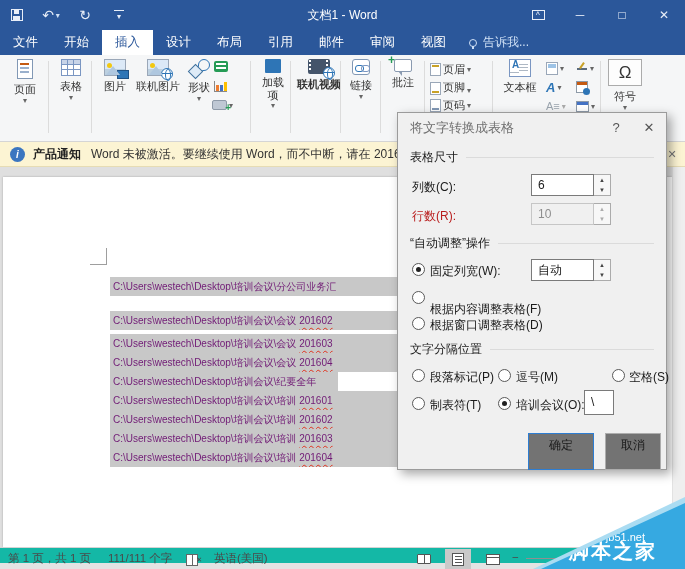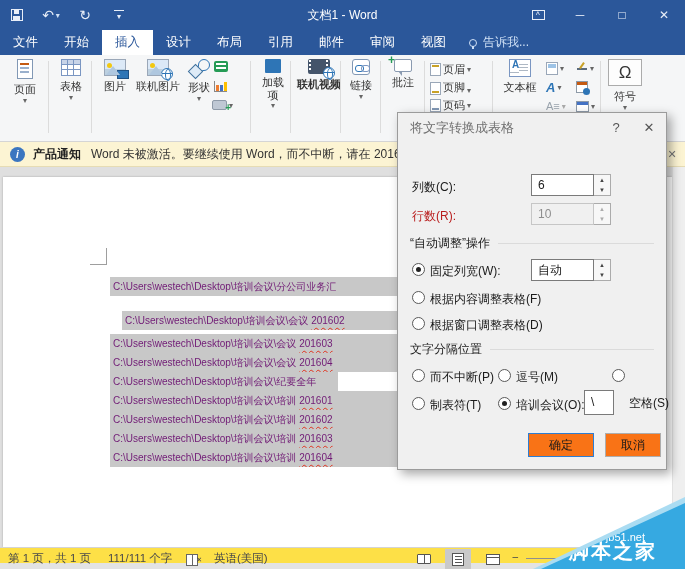--- a/index.html
+++ b/index.html
@@ -123,25 +123,25 @@
   .grp-hdr::after{content:"";flex:1;border-top:1px solid #DBDBDB;}
   .dlg-lbl{position:absolute;white-space:nowrap;}
   .dlg-lbl.dis{color:#b91c1c;}
   .tbox{position:absolute;height:22px;background:#fff;border:1px solid #7A7A7A;line-height:20px;padding-left:6px;}
   .tbox.dis{background:#F0F0F0;border-color:#C6C6C6;color:#8E8E8E;}
   .spin{position:absolute;width:17px;height:22px;border:1px solid #ABABAB;border-left:none;display:flex;flex-direction:column;background:#F7F7F7;}
   .spin span{flex:1;font-size:6px;line-height:10px;text-align:center;color:#444;}
   .spin.dis span{color:#ABABAB;}
   .radio{position:absolute;width:13px;height:13px;border:1px solid #595959;border-radius:50%;background:#fff;}
   .radio.on::after{content:"";position:absolute;left:3px;top:3px;width:5px;height:5px;border-radius:50%;background:#222;}
-  .dlg-btn{position:absolute;height:24px;background:#f97316;border:1px solid #ADADAD;text-align:center;line-height:22px;font-size:12px;color:#1A1A1A;}
+  .dlg-btn{position:absolute;height:37px;background:#737373;border:1px solid #ADADAD;text-align:center;line-height:22px;font-size:12px;color:#1A1A1A;}
   .dlg-btn.default{border:1px solid #2D7DD2;}
 
   
-  .statusbar{left:0;top:547px;width:685px;height:16px;background:#fde047;border-top:1px solid #D4D4D4;font-size:11.5px;color:#4A4A4A;}
+  .statusbar{left:0;top:547px;width:685px;height:16px;background:#14b8a6;border-top:1px solid #D4D4D4;font-size:11.5px;color:#4A4A4A;}
   .sb-item{position:absolute;top:0;line-height:21px;white-space:nowrap;}
   .proof-ic{width:12px;height:12px;border:1px solid #666;background:#fff;position:relative;top:4px;}
   .proof-ic::before{content:"";position:absolute;left:5px;top:0;width:1px;height:10px;background:#666;}
   .proof-ic::after{content:"✕";position:absolute;right:-5px;bottom:-5px;font-size:7px;color:#444;}
   .view-btn{position:absolute;top:1px;width:26px;height:20px;display:flex;align-items:center;justify-content:center;}
   .view-btn.pressed{background:#C9C9C9;}
   .ic-read{width:14px;height:10px;border:1px solid #555;border-radius:1px;position:relative;background:#fff;}
   .ic-read::after{content:"";position:absolute;left:6px;top:-1px;width:1px;height:10px;background:#555;}
   .ic-print{width:12px;height:13px;border:1px solid #555;background:#fff;position:relative;}
   .ic-print::after{content:"";position:absolute;left:2px;top:2px;width:7px;height:1px;background:#555;box-shadow:0 3px 0 #555,0 6px 0 #555;}
@@ -328,34 +328,37 @@
     <span>Word 未被激活。要继续使用 Word，而不中断，请在 2016年</span>
     <span class="notif-close">✕</span>
   </div>
 
   <div class="abs docarea">
     <div class="page"></div>
     <div class="scrollstrip"></div>
     <div class="cropmark"></div>
   </div>
   <div class="abs doc-line" style="top:277px;"><span>C:\Users\westech\Desktop\培训会议\分公司业务汇</span><span class="num"></span><span class="mark"></span></div>
-  <div class="abs doc-line" style="top:311px;margin-left:12px;"><span>C:\Users\westech\Desktop\培训会议\会议 </span><span class="num">201602</span><span class="mark"></span></div>
+  <div class="abs doc-line" style="top:311px;"><span>C:\Users\westech\Desktop\培训会议\会议 </span><span class="num">201602</span><span class="mark"></span></div>
   <div class="abs doc-line" style="top:334px;"><span>C:\Users\westech\Desktop\培训会议\会议 </span><span class="num">201603</span><span class="mark"></span></div>
   <div class="abs doc-line" style="top:353px;"><span>C:\Users\westech\Desktop\培训会议\会议 </span><span class="num">201604</span><span class="mark"></span></div>
   <div class="abs doc-line short" style="top:372px;"><span>C:\Users\westech\Desktop\培训会议\纪要全年 </span><span class="num"></span></div>
   <div class="abs doc-line" style="top:391px;"><span>C:\Users\westech\Desktop\培训会议\培训 </span><span class="num">201601</span><span class="mark"></span></div>
   <div class="abs doc-line" style="top:410px;"><span>C:\Users\westech\Desktop\培训会议\培训 </span><span class="num">201602</span><span class="mark"></span></div>
   <div class="abs doc-line" style="top:429px;"><span>C:\Users\westech\Desktop\培训会议\培训 </span><span class="num">201603</span><span class="mark"></span></div>
   <div class="abs doc-line" style="top:448px;"><span>C:\Users\westech\Desktop\培训会议\培训 </span><span class="num">201604</span><span class="mark"></span></div>
 
   <div class="abs dialog">
     <div class="dlg-title">将文字转换成表格</div>
     <div class="dlg-help">?</div>
     <div class="dlg-close">✕</div>
 
+    <div class="grp-hdr" style="top:36px;">
+        <span>表格尺寸</span>
+      </div>
     <div class="dlg-lbl" style="left:14px;top:66px;">列数(C):</div>
     <div class="tbox" style="left:133px;top:61px;width:63px;">6</div>
     <div class="spin" style="left:196px;top:61px;">
         <span>▲</span>
         <span>▼</span>
       </div>
     <div class="dlg-lbl dis" style="left:14px;top:95px;">行数(R):</div>
     <div class="tbox dis" style="left:133px;top:90px;width:63px;">10</div>
     <div class="spin dis" style="left:196px;top:90px;">
         <span>▲</span>
@@ -366,33 +369,33 @@
         <span>“自动调整”操作</span>
       </div>
     <div class="radio on" style="left:14px;top:150px;"></div>
     <div class="dlg-lbl" style="left:32px;top:150px;">固定列宽(W):</div>
     <div class="tbox" style="left:133px;top:146px;width:63px;">自动</div>
     <div class="spin" style="left:196px;top:146px;">
         <span>▲</span>
         <span>▼</span>
       </div>
     <div class="radio" style="left:14px;top:178px;"></div>
-    <div class="dlg-lbl" style="left:32px;top:178px;">根据内容调整表格(F)</div>
+    <div class="dlg-lbl" style="left:32px;top:188px;">根据内容调整表格(F)</div>
     <div class="radio" style="left:14px;top:204px;"></div>
     <div class="dlg-lbl" style="left:32px;top:204px;">根据窗口调整表格(D)</div>
 
     <div class="grp-hdr" style="top:228px;">
         <span>文字分隔位置</span>
       </div>
     <div class="radio" style="left:14px;top:256px;"></div>
-    <div class="dlg-lbl" style="left:32px;top:256px;">而不中断(P)</div>
+    <div class="dlg-lbl" style="left:32px;top:256px;">段落标记(P)</div>
     <div class="radio" style="left:100px;top:256px;"></div>
     <div class="dlg-lbl" style="left:118px;top:256px;">逗号(M)</div>
     <div class="radio" style="left:214px;top:256px;"></div>
-    <div class="dlg-lbl" style="left:231px;top:256px;margin-top:26px;">空格(S)</div>
+    <div class="dlg-lbl" style="left:231px;top:256px;">空格(S)</div>
     <div class="radio" style="left:14px;top:284px;"></div>
     <div class="dlg-lbl" style="left:32px;top:284px;">制表符(T)</div>
     <div class="radio on" style="left:100px;top:284px;"></div>
     <div class="dlg-lbl" style="left:118px;top:284px;">培训会议(O):</div>
     <div class="tbox" style="left:186px;top:277px;width:30px;height:25px;line-height:23px;">\</div>
 
     <div class="dlg-btn default" style="left:130px;top:320px;width:66px;">确定</div>
     <div class="dlg-btn" style="left:207px;top:320px;width:56px;">取消</div>
   </div>
 

